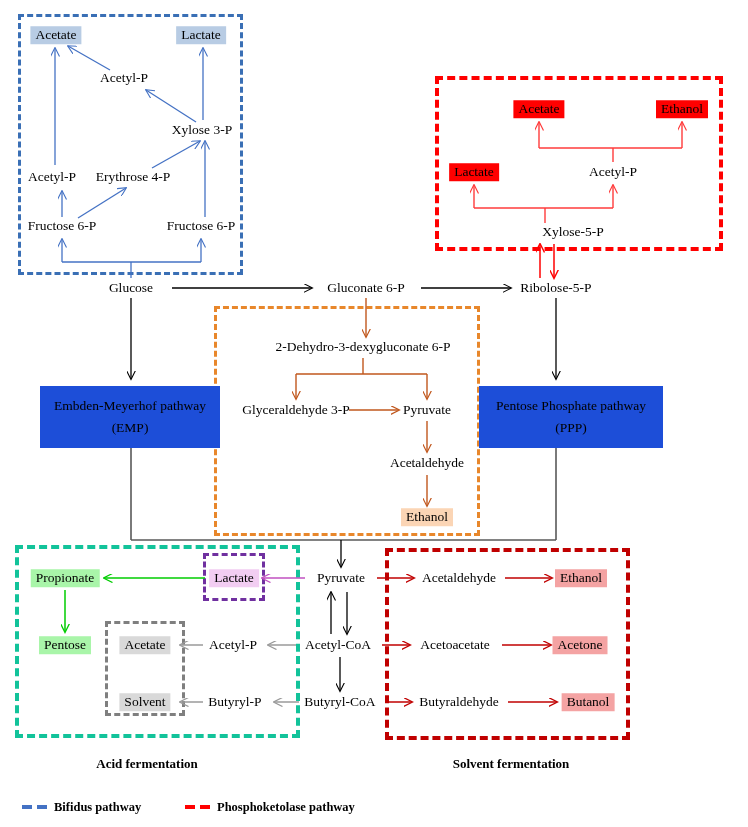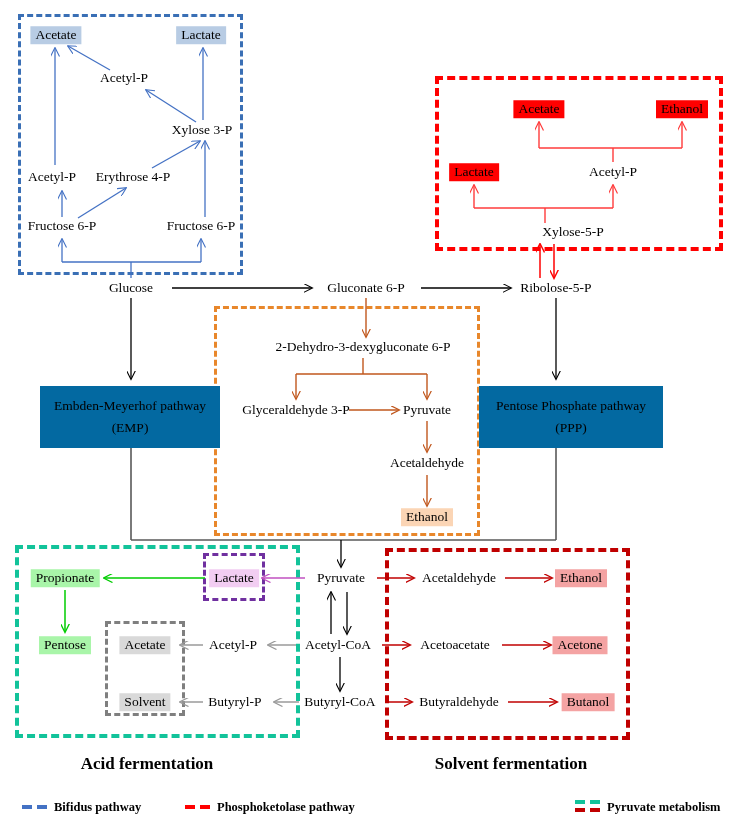--- a/index.html
+++ b/index.html
@@ -15,35 +15,35 @@
 
   
   .fill-blue{background:#b8cce4;}
   .fill-red{background:#ff0000;color:#000;}
   .fill-pink{background:#f4a3a3;}
   .fill-peach{background:#fbd5b5;}
   .fill-green{background:#a9f5a9;}
   .fill-grey{background:#d9d9d9;}
   .fill-violet{background:#f2cdf2;}
 
-  .bigbox{position:absolute;background:#0369a1;display:flex;flex-direction:column;
+  .bigbox{position:absolute;background:#1d4ed8;display:flex;flex-direction:column;
           align-items:center;justify-content:center;font-size:13.5px;color:#000;
           line-height:1.6;text-align:center;}
 
   
   .frame{position:absolute;box-sizing:border-box;background:transparent;}
   .f-blue  {border:3px dashed #3a6fb5;}
   .f-red   {border:4px dashed #ff0000;}
   .f-orange{border:3px dashed #e8872b;}
   .f-teal  {border:4px dashed #12c39a;}
   .f-purple{border:3px dashed #7030a0;}
   .f-grey  {border:3px dashed #7f7f7f;}
   .f-dkred {border:4px dashed #c00000;}
 
-  .caption{position:absolute;font-weight:bold;font-size:17px;color:#000;
+  .caption{position:absolute;font-weight:bold;font-size:13px;color:#000;
            transform:translate(-50%,-50%);white-space:nowrap;}
 
   
   #legend{position:absolute;left:0;top:795px;width:748px;height:24px;}
   .leg-item{position:absolute;top:0;height:24px;display:flex;align-items:center;gap:6px;}
   .leg-label{font-size:12.5px;font-weight:bold;color:#000;white-space:nowrap;}
   .leg-dash{position:relative;width:26px;height:12px;display:inline-block;}
   .leg-dash i{position:absolute;top:4px;height:4px;width:10px;display:block;}
   .leg-dash i:first-child{left:0;}
   .leg-dash i:last-child{left:15px;}
@@ -274,24 +274,15 @@
         </span>
         <span class="leg-label">Phosphoketolase pathway</span>
       </div>
       <div class="leg-item" style="left: 22px;">
         <span class="leg-dash">
           <i style="background: rgb(68, 114, 196);"></i>
           <i style="background: rgb(68, 114, 196);"></i>
         </span>
         <span class="leg-label">Bifidus pathway</span>
       </div>
-      <div class="leg-item" style="left: 575px;">
-        <span class="leg-stack">
-          <i class="t1" style="background: rgb(18, 195, 154);"></i>
-          <i class="t2" style="background: rgb(18, 195, 154);"></i>
-          <i class="b1" style="background: rgb(192, 0, 0);"></i>
-          <i class="b2" style="background: rgb(192, 0, 0);"></i>
-        </span>
-        <span class="leg-label">Pyruvate metabolism</span>
-      </div>
     </div>
 
 </div>
 
 </body></html>

